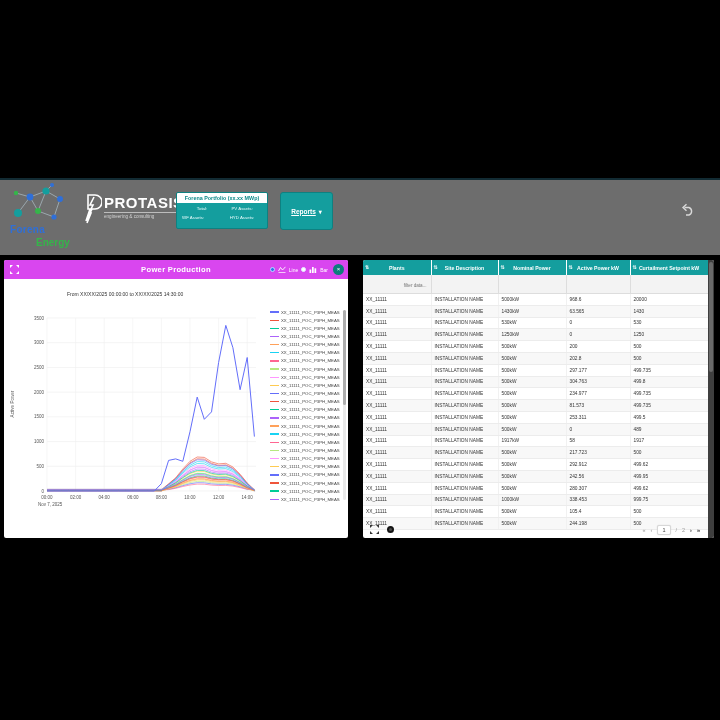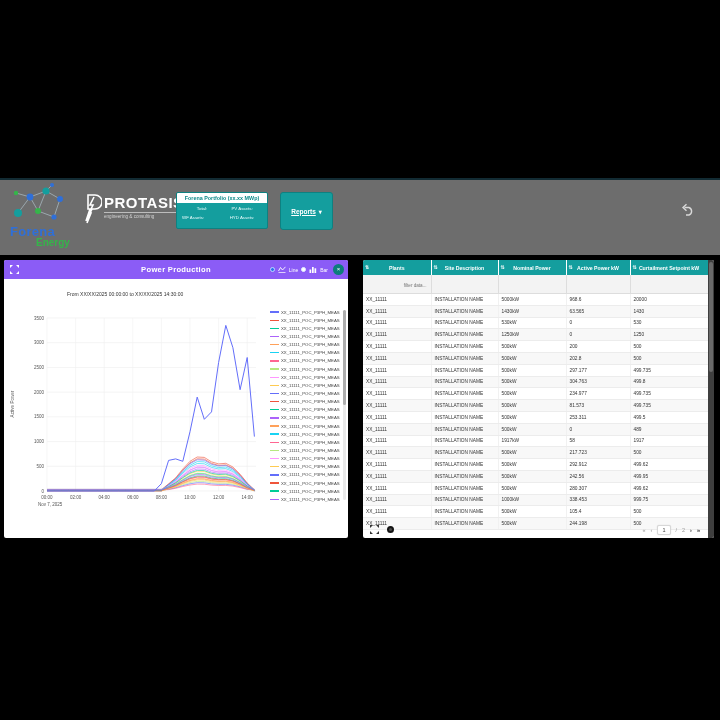--- a/index.html
+++ b/index.html
@@ -4,21 +4,21 @@
 <style>
   * { margin:0; padding:0; box-sizing:border-box; }
   html,body { width:720px; height:720px; background:#000; overflow:hidden;
               font-family:"Liberation Sans", sans-serif; }
   .stage { position:absolute; top:0; left:0; width:720px; height:720px; background:#000; }
 
   
   .app-header { position:absolute; top:178px; left:0; width:720px; height:77px;
                 background:#6d6d6d; border-top:2px solid #122b33; }
   .forena-logo { position:absolute; left:8px; top:3px; width:66px; height:44px; }
-  .forena-name { position:absolute; left:10px; top:44px; font-size:13px; font-weight:bold;
+  .forena-name { position:absolute; left:10px; top:44px; font-size:10px; font-weight:bold;
                  color:#2f6fd8; letter-spacing:.3px; }
   .forena-sub  { position:absolute; left:36px; top:57px; font-size:10px; font-weight:bold; color:#35b54a;text-align:center; }
 
   .protasis { position:absolute; left:80px; top:14px; display:flex; align-items:flex-start; }
   .protasis-bolt { width:22px; height:36px; }
   .protasis-txt { margin-left:2px; }
   .protasis-name { font-size:15px; font-weight:bold; color:#fff; letter-spacing:.5px; }
   .protasis-tag  { font-size:4.6px; color:#d2d2d2; border-top:1px solid #bdbdbd; padding-top:1px; margin-top:1px; }
 
   .portfolio-card { position:absolute; left:176px; top:12px; width:92px; height:37px;
@@ -34,21 +34,21 @@
                  color:#fff; font-size:6.5px; font-weight:bold; cursor:pointer;
                  display:flex; align-items:center; justify-content:center; gap:3px;
                  font-family:"Liberation Sans", sans-serif; }
   .reports-btn .lbl { text-decoration:underline; }
   .caret { font-size:6px; }
 
   .undo-wrap { position:absolute; left:680px; top:22px; width:16px; height:16px; cursor:pointer; }
 
   
   .panel { position:absolute; background:#fff; border-radius:2px; overflow:hidden; }
-  .panel-head { position:absolute; top:0; left:0; right:0; height:19px; background:#8b5cf6;
+  .panel-head { position:absolute; top:0; left:0; right:0; height:19px; background:#d946ef;
                 display:flex; align-items:center; }
   .panel-title { position:absolute; left:0; right:0; text-align:center; color:#fff;
                  font-size:7.6px; font-weight:600; letter-spacing:.3px; }
 
   
   #chart-panel { left:4px; top:260px; width:344px; height:278px; }
   .expand-ic { position:absolute; left:6px; top:5px; width:9px; height:9px; cursor:pointer; }
   .head-controls { position:absolute; right:20px; top:0; height:19px; display:flex;
                    align-items:center; gap:3px; z-index:2; }
   .radio { width:5px; height:5px; border-radius:50%; border:1px solid #e3efff; background:#fff; cursor:pointer; }

